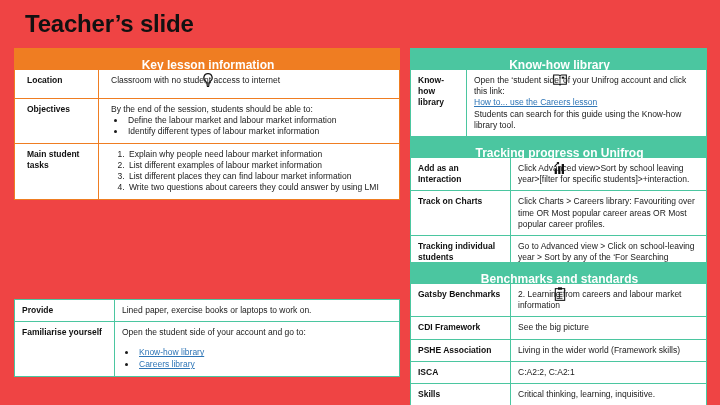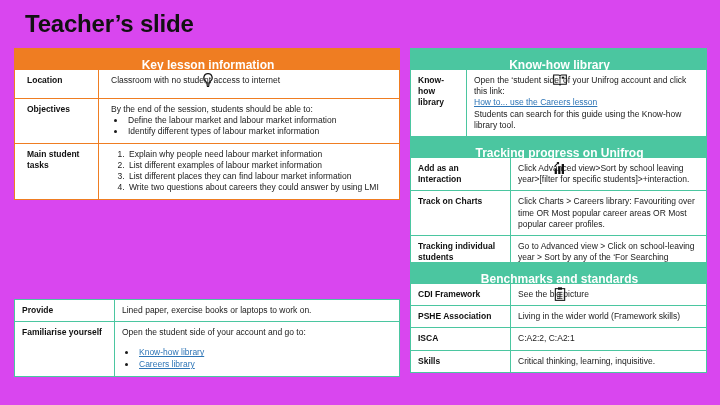--- a/index.html
+++ b/index.html
@@ -1,18 +1,18 @@
 <!DOCTYPE html>
 <html><head>
 <meta charset="utf-8">
 <style>
   * { box-sizing: border-box; margin: 0; padding: 0; }
   html, body { background: #ffffff; }
   body { font-family: "Liberation Sans", sans-serif; color: #1a1a1a; }
-  .slide { position: relative; width: 720px; height: 405px; background: #d946ef; overflow: hidden; }
+  .slide { position: relative; width: 720px; height: 405px; background: #ef4444; overflow: hidden; }
 
   .page-title { position: absolute; left: 25px; top: 10px; font-size: 24px; font-weight: 700; color: #111; letter-spacing: -0.2px; }
 
   .panel { position: absolute; }
   .panel-header { display: flex; align-items: center; justify-content: space-between; height: 21px; padding: 10px 6px 0 8px; color: #ffffff; font-weight: 700; font-size: 12px; flex-direction: column; }
   .panel-header.orange { background: #EF7D22; }
   .panel-header.teal { background: #4BC6A0; }
   .hicon { width: 16px; height: 16px; display: block; flex: 0 0 auto; }
 
   table { width: 100%; border-collapse: collapse; table-layout: fixed; background: #fff; }
@@ -188,20 +188,24 @@
         <rect x="9" y="2" width="6" height="3.6" fill="#111"></rect>
         <path d="M8.3 9.5h7.4M8.3 12.5h7.4M8.3 15.5h7.4M8.3 18.5h7.4" stroke="#111" stroke-width="1.2"></path>
       </svg>
     </div>
     <table class="teal-tbl bm">
       <colgroup>
           <col style="width:100px">
           <col>
         </colgroup>
       <tbody>
+          <tr>
+        <th>Gatsby Benchmarks</th>
+        <td>2. Learning from careers and labour market information</td>
+      </tr>
       <tr>
         <th>CDI Framework</th>
         <td>See the big picture</td>
       </tr>
       <tr>
         <th>PSHE Association</th>
         <td>Living in the wider world (Framework skills)</td>
       </tr>
       <tr>
         <th>ISCA</th>

